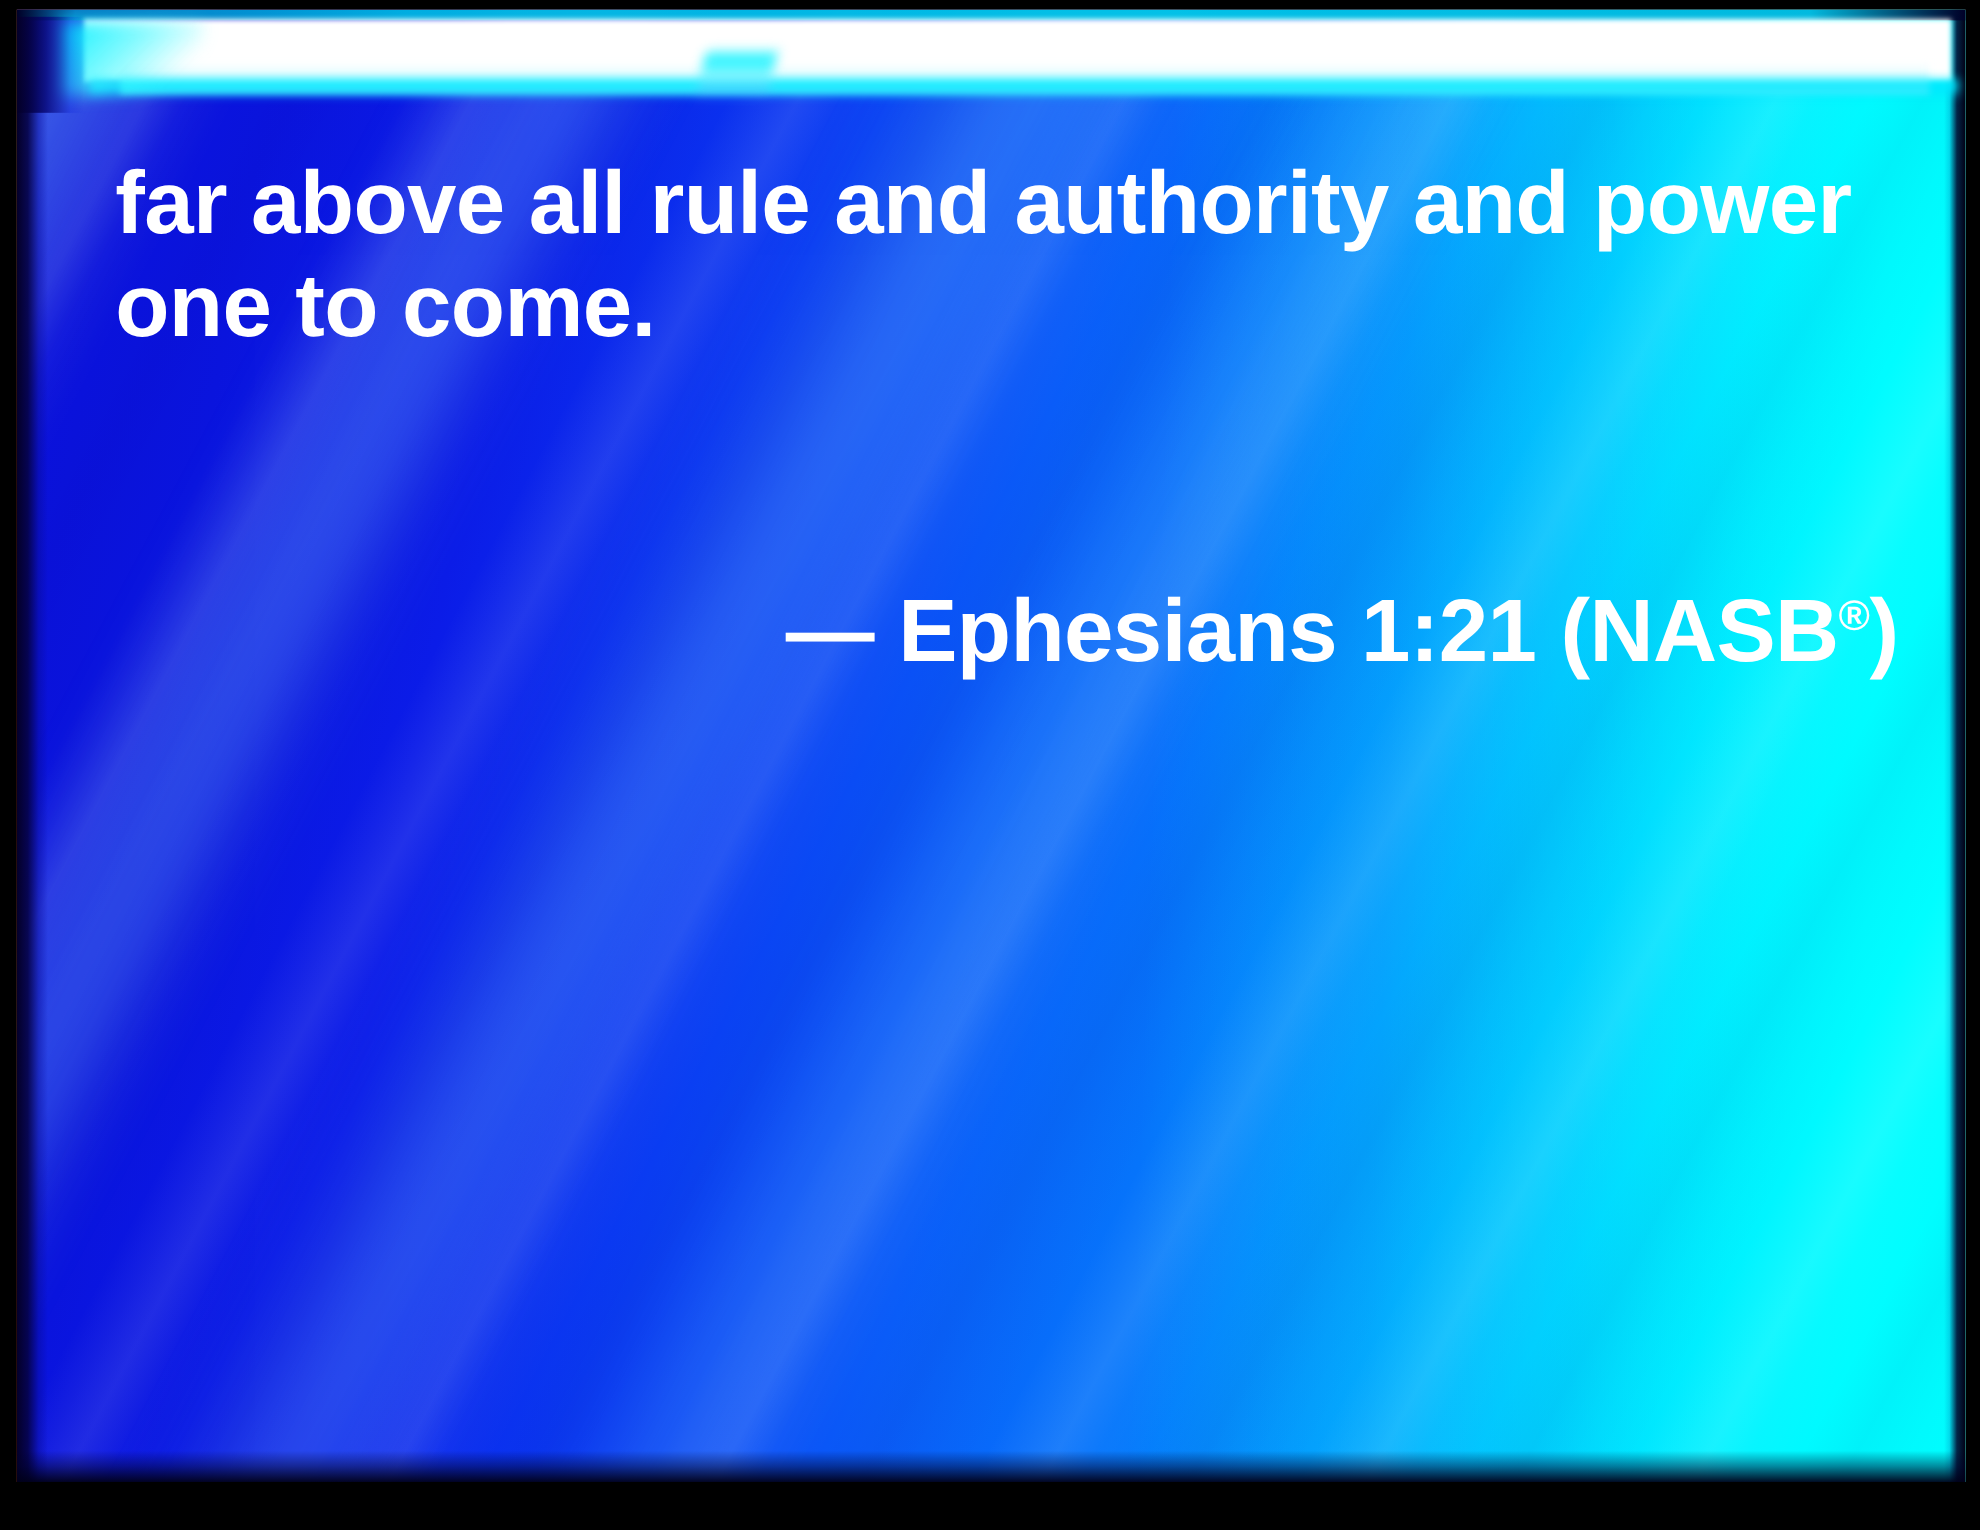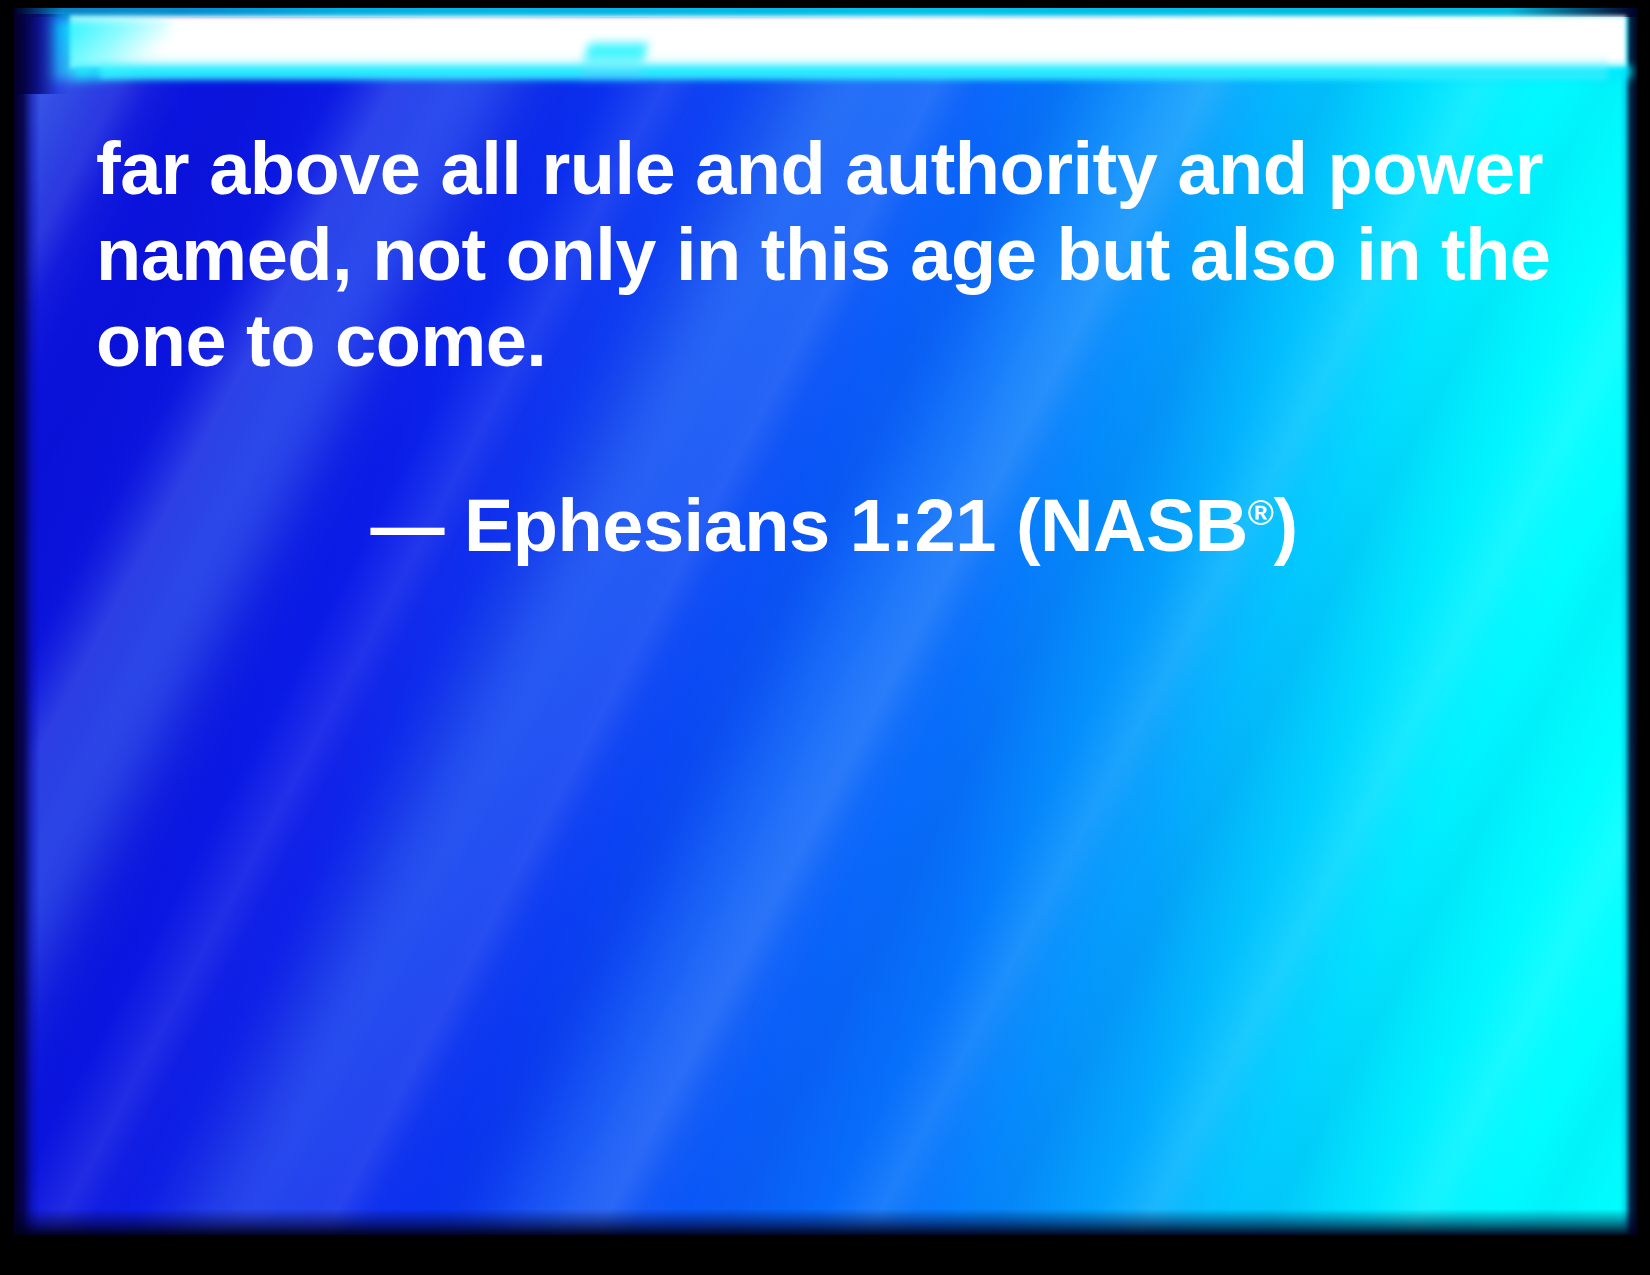--- a/index.html
+++ b/index.html
@@ -263,21 +263,21 @@
     letter-spacing: -0.5px;
     white-space: nowrap;
   }
   .verse .line { display: block; }
 
   .attribution {
     position: absolute;
     left: 72px;
     right: 56px;
     top: 462px;
-    text-align: center;
+    text-align: right;
     color: #ffffff;
     font-weight: bold;
     font-size: 74px;
     line-height: 86px;
     letter-spacing: -0.5px;
     white-space: nowrap;
   }
   .attribution sup {
     font-size: 0.48em;
     vertical-align: 0.72em;
@@ -311,20 +311,19 @@
       <div class="tb-white"></div>
       <div class="tb-white2"></div>
       <div class="tb-cyan"></div>
       <div class="tb-wedge"></div>
       <div class="tb-notch"></div>
       <div class="tb-leftdark"></div>
     </div>
 
     <div class="verse">
       <span class="line">far above all rule and authority and power</span>
-      <span class="line">named, not only in this age but also in the</span>
       <span class="line">one to come.</span>
     </div>
 
     <div class="attribution"><span>—</span>&nbsp;<span>Ephesians</span>&nbsp;<span>1:21</span>&nbsp;<span>(NASB</span><sup>®</sup><span>)</span></div>
 
   </div>
 </div>
 
 </body></html>

